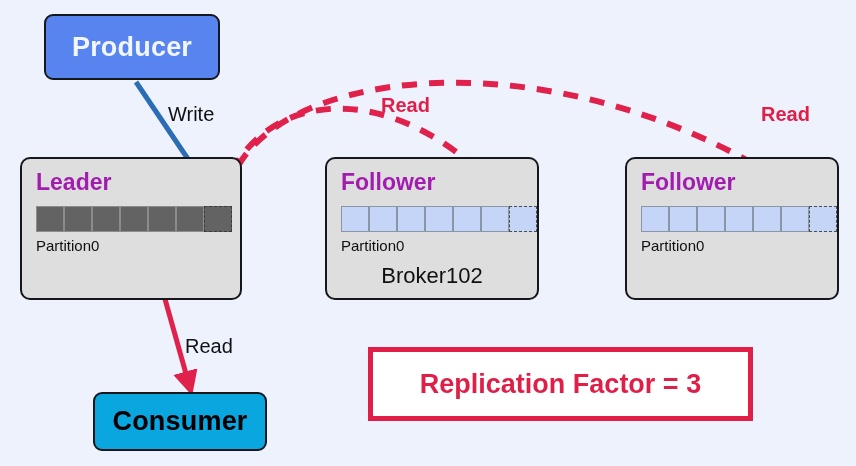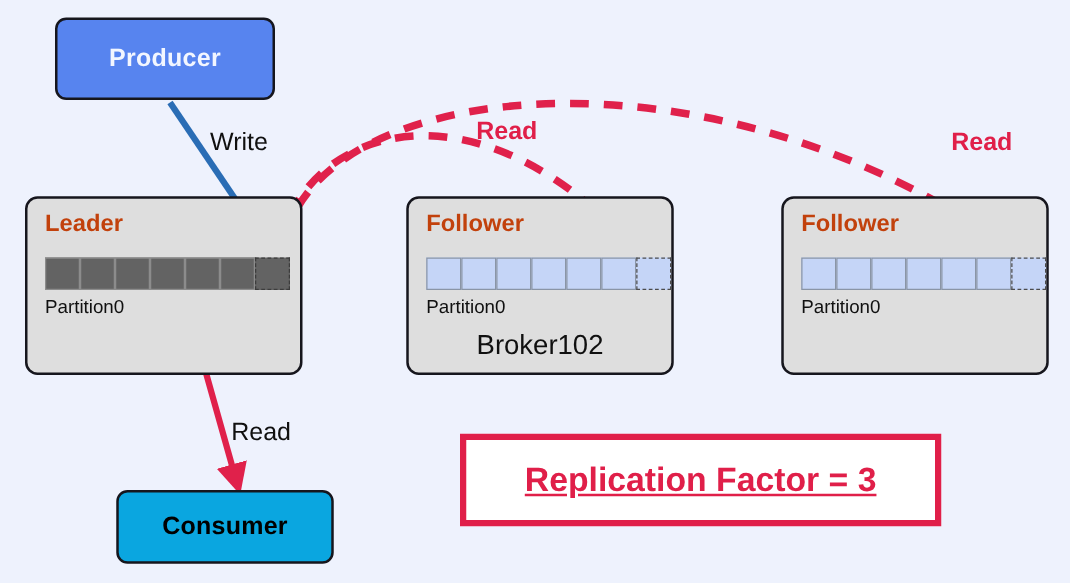--- a/index.html
+++ b/index.html
@@ -24,21 +24,21 @@
   .node {
     position: absolute;
     box-sizing: border-box;
     border: 2.5px solid #16161d;
     border-radius: 9px;
     display: flex;
     align-items: center;
     justify-content: center;
   }
   .node-label {
-    font-size: 20px;
+    font-size: 27px;
     font-weight: bold;
     letter-spacing: 0.2px;
     white-space: nowrap;
   }
 
   
   #producer {
     left: 44px;
     top: 14px;
     width: 176px;
@@ -63,23 +63,23 @@
     box-sizing: border-box;
     border: 2.5px solid #16161d;
     border-radius: 10px;
     background: #dedede;
     overflow: hidden;
   }
   .broker-role {
     position: absolute;
     left: 14px;
     top: 10px;
-    font-size: 19px;
+    font-size: 23px;
     font-weight: bold;
-    color: #c2410c;
+    color: #a21caf;
     white-space: nowrap;
   }
   .partition-bar {
     position: absolute;
     left: 14px;
     top: 47px;
     display: flex;
     height: 26px;
   }
   .cell {
@@ -138,21 +138,20 @@
     border: 5px solid #e01f49;
     display: flex;
     align-items: center;
     justify-content: center;
   }
   #rep-factor .rf-text {
     font-size: 27px;
     font-weight: bold;
     color: #e01f49;
     white-space: nowrap;
-    text-decoration: underline;
   }
 
   
   .edge-label {
     position: absolute;
     font-size: 20px;
     white-space: nowrap;
   }
   .edge-label.dark { color: #101010; }
   .edge-label.red  { color: #e01f49; font-weight: bold; }

